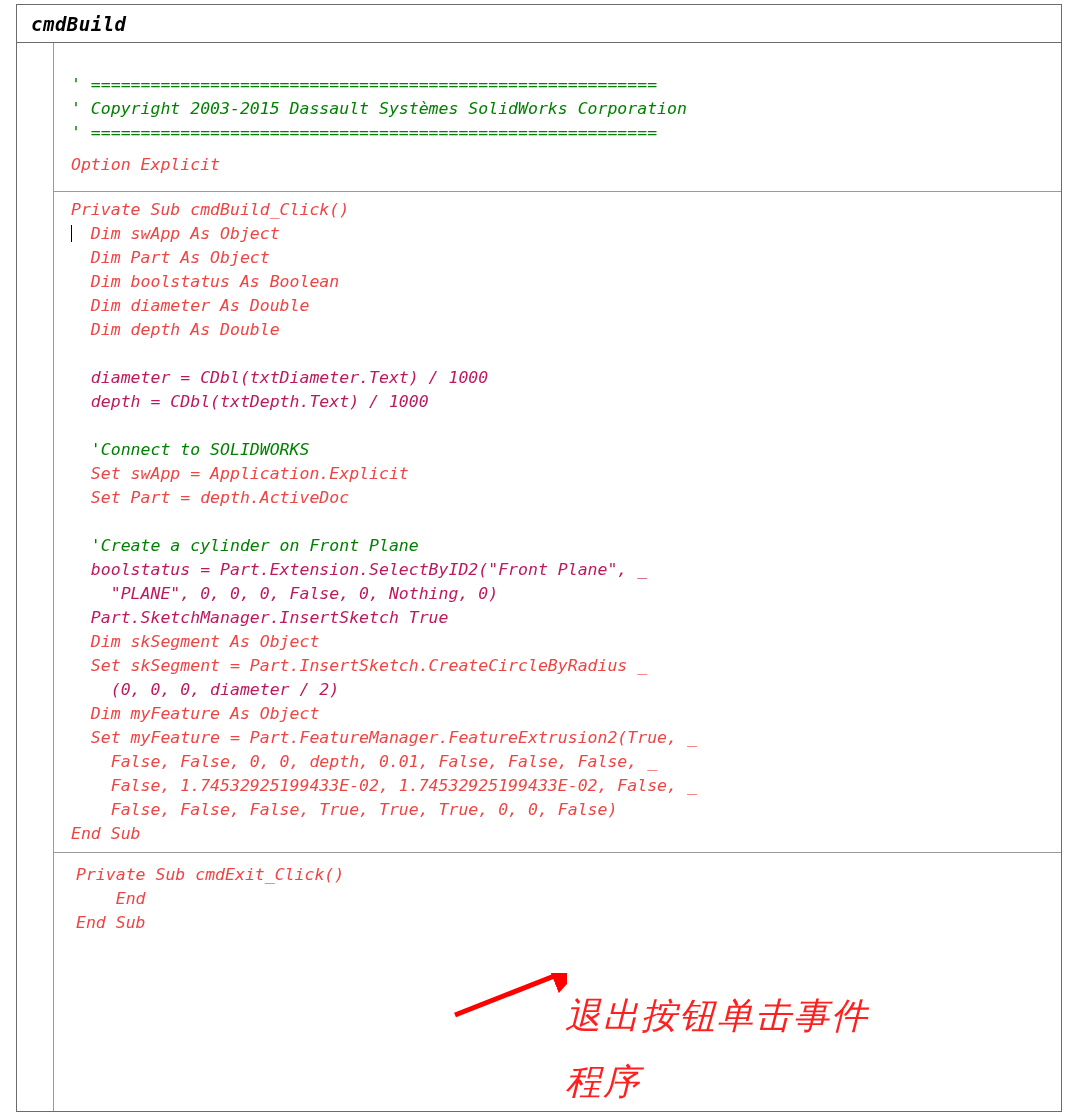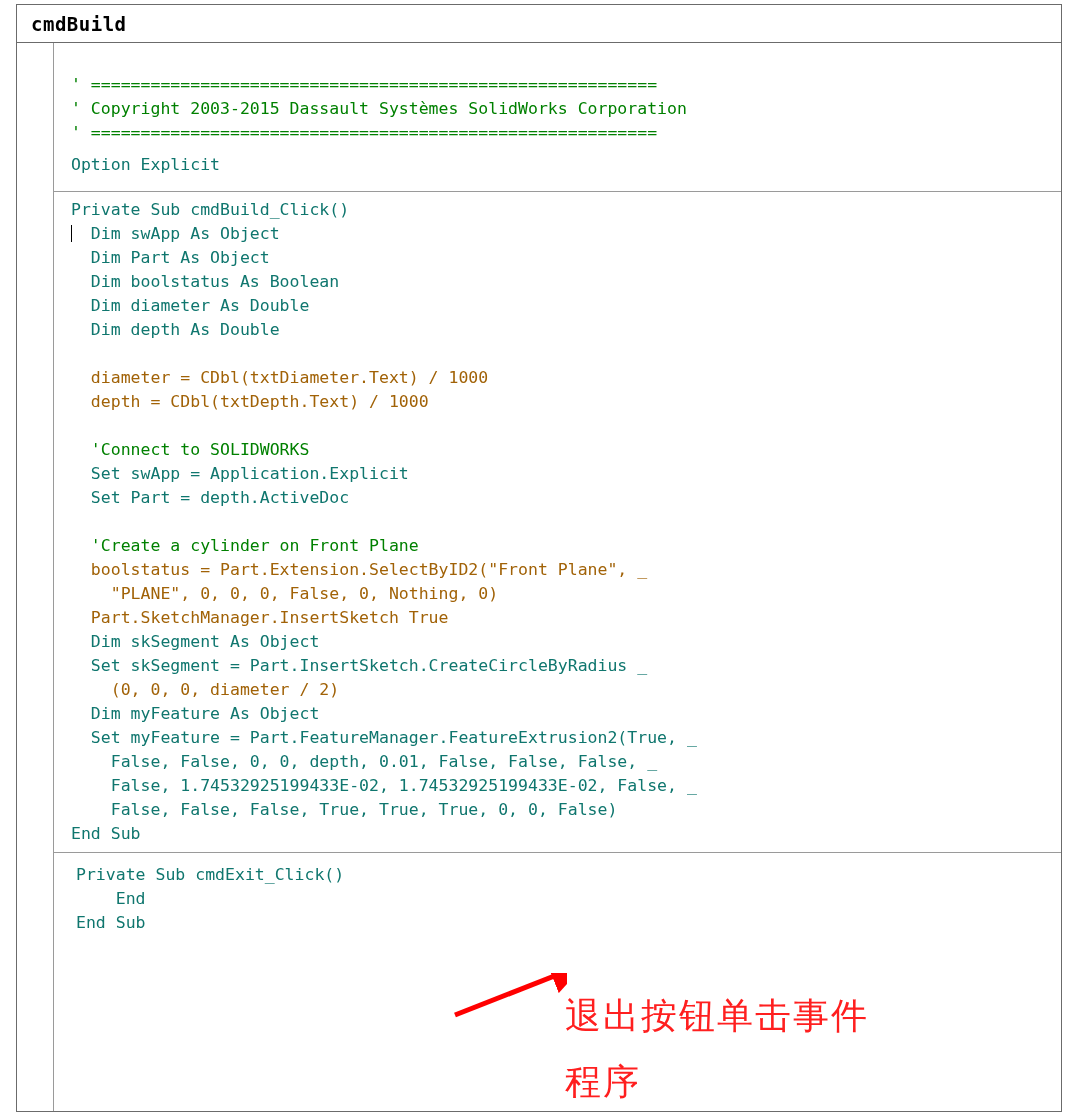--- a/index.html
+++ b/index.html
@@ -16,20 +16,21 @@
   }
   .window {
     position: absolute;
     left: 16px;
     top: 4px;
     width: 1046px;
     height: 1108px;
     border: 1px solid #6b6b6b;
     background: #ffffff;
     box-sizing: border-box;
+    font-style: italic;
   }
   .titlebar {
     height: 38px;
     border-bottom: 1px solid #6b6b6b;
     background: #ffffff;
     display: flex;
     align-items: center;
     padding-left: 14px;
     box-sizing: border-box;
   }
@@ -70,22 +71,22 @@
     line-height: 24px;
     white-space: pre;
     color: #000000;
   }
   .sep {
     border-top: 1px solid #9a9a9a;
     margin: 0;
     height: 0;
   }
   .cm { color: #008000; }
-  .kw { color: #0f766e; }
-  .pl { color: #a16207; }
+  .kw { color: #ef4444; }
+  .pl { color: #be185d; }
   .caret {
     display: inline-block;
     width: 1px;
     height: 17px;
     background: #000;
     vertical-align: -3px;
     margin-right: -1px;
   }
   .arrow-svg {
     position: absolute;

